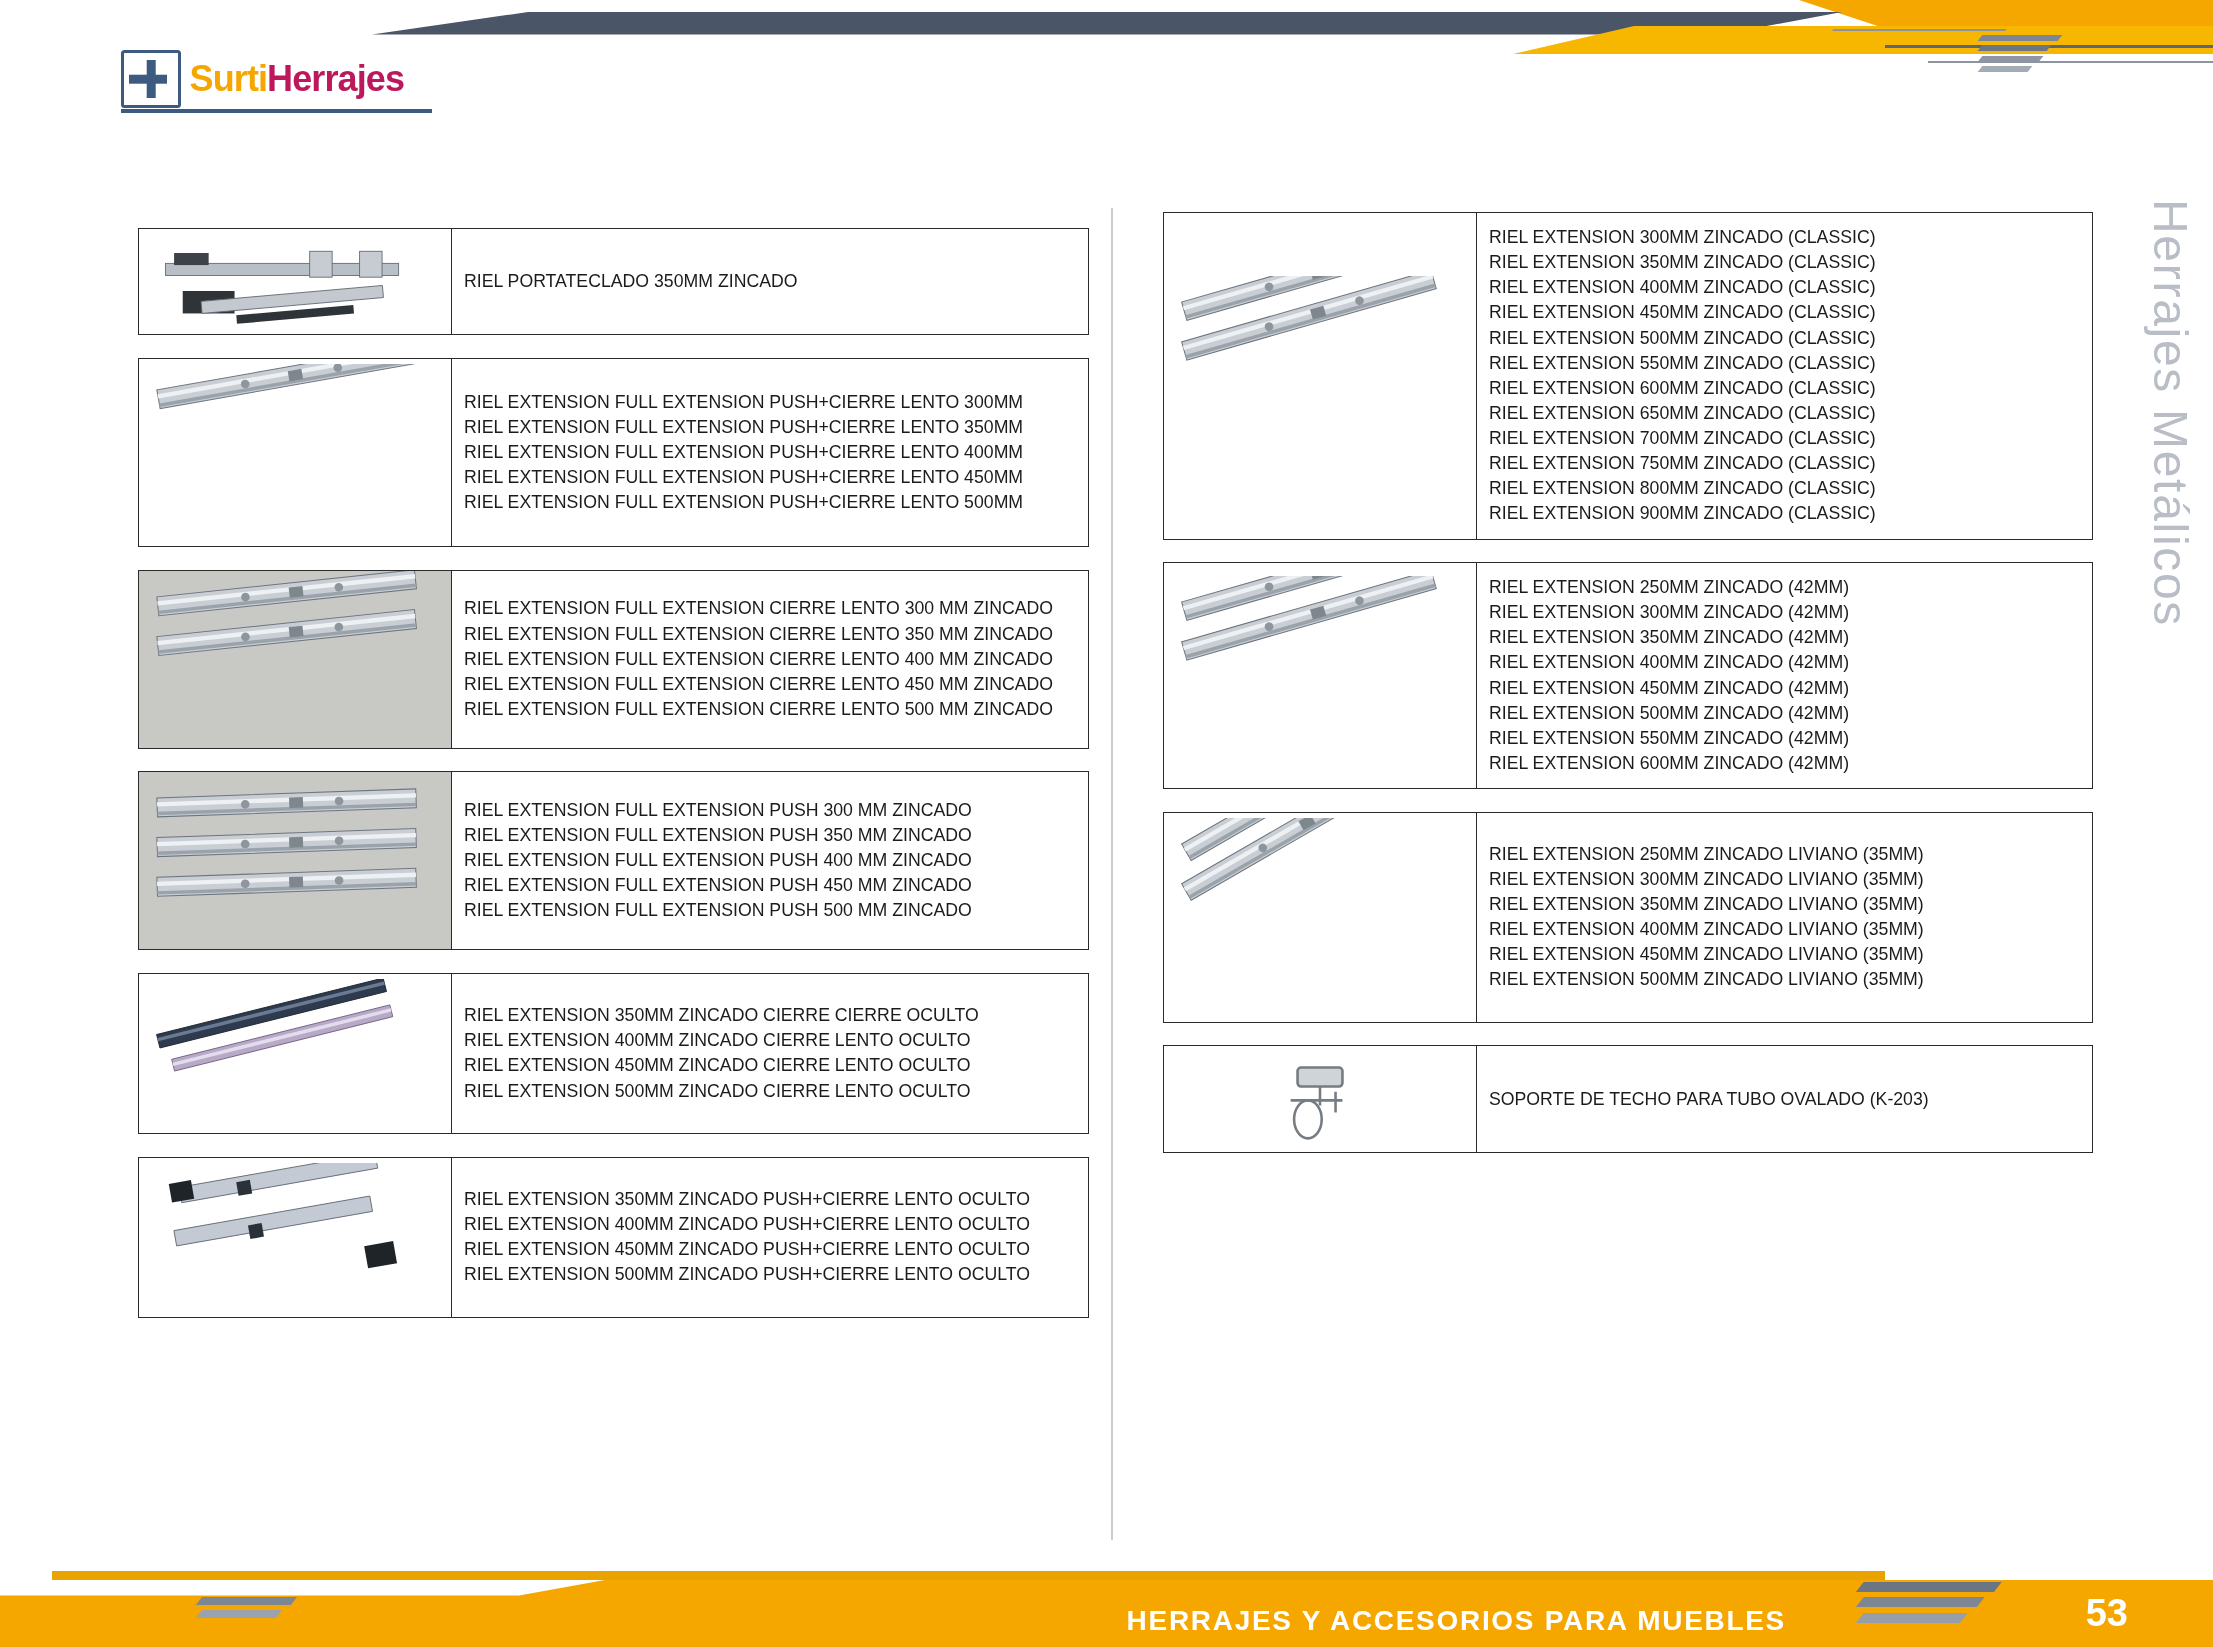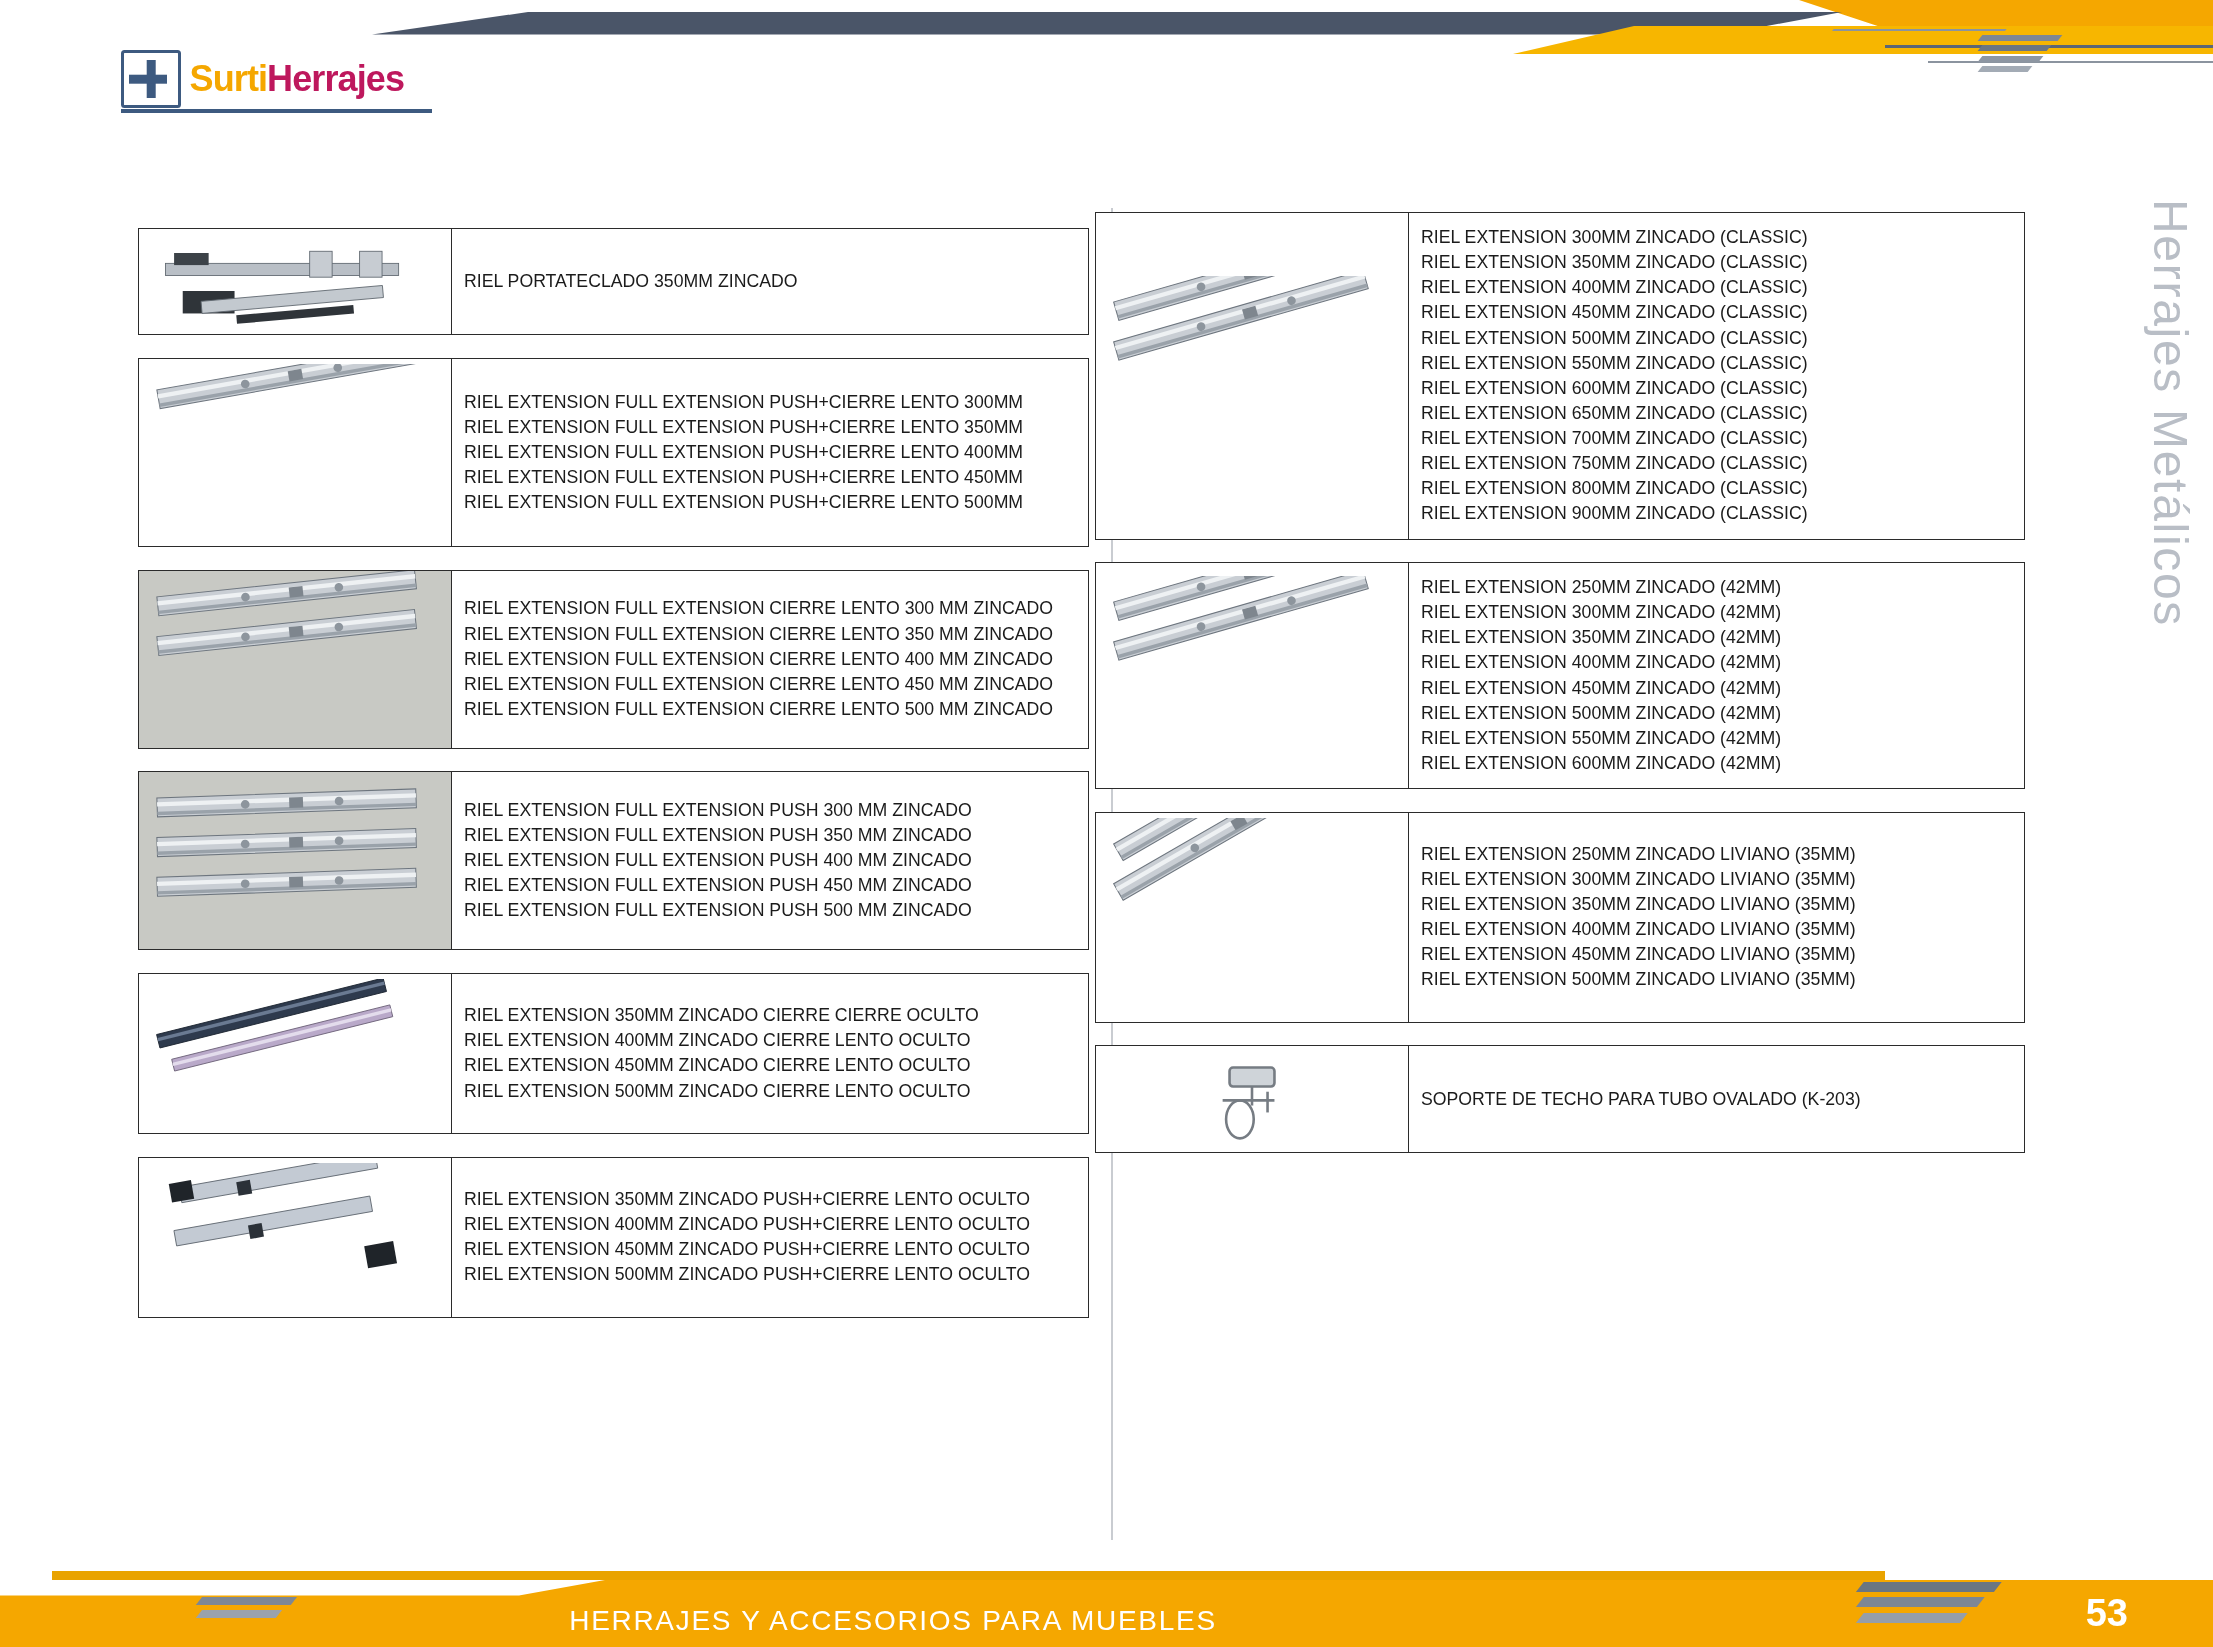--- a/index.html
+++ b/index.html
@@ -64,21 +64,21 @@
   .side-title{
     position:absolute;right:15.6px;top:199px;
     font-size:48px;color:#b9bec6;letter-spacing:1.7px;
     writing-mode:vertical-rl;
     white-space:nowrap;
   }
 
   
   .col{position:absolute;top:212px;}
   .col-left{left:138px;width:951px;margin-top:16px;}
-  .col-right{left:1095px;width:930px;}
+  .col-right{left:1163px;width:930px;}
 
   .divider{
     position:absolute;left:1111px;top:208px;width:1.7px;height:1332px;background:#c9ccd1;
   }
 
   
   .block{
     border:1.3px solid #2b2b2b;
     display:flex;
     box-sizing:border-box;
@@ -115,22 +115,22 @@
   
   .ftr{position:absolute;bottom:0;left:0;width:2214px;height:138px;overflow:hidden;}
   .ftr-band{
     position:absolute;bottom:0;left:0;width:2214px;height:67px;background:#f5a700;
     clip-path:polygon(0 15.6px, 519px 15.6px, 605px 0, 2214px 0, 2214px 67px, 0 67px);
   }
   .ftr-grey{
     position:absolute;bottom:67px;left:52px;width:1833px;height:8.6px;background:#e9a300;
   }
   .ftr-text{
-    position:absolute;bottom:10.4px;left:0;width:1786px;text-align:center;
-    color:#ffffff;font-weight:normal;font-size:28px;letter-spacing:1.7px;
+    position:absolute;bottom:10.4px;left:0;width:1786px;text-align:right;
+    color:#ffffff;font-weight:bold;font-size:28px;letter-spacing:1.7px;
   }
   .ftr-page{
     position:absolute;bottom:12px;right:86px;color:#fff;font-size:38px;font-weight:bold;
   }
   .ftr-stripes{position:absolute;bottom:19px;right:216px;}
   .ftr-stripes i{
     display:block;width:138px;height:9.5px;background:#6b7682;margin-bottom:6px;
     transform:skewX(-38deg);
   }
   .ftr-stripes i:nth-child(2){width:121px;background:#7d8794;}

